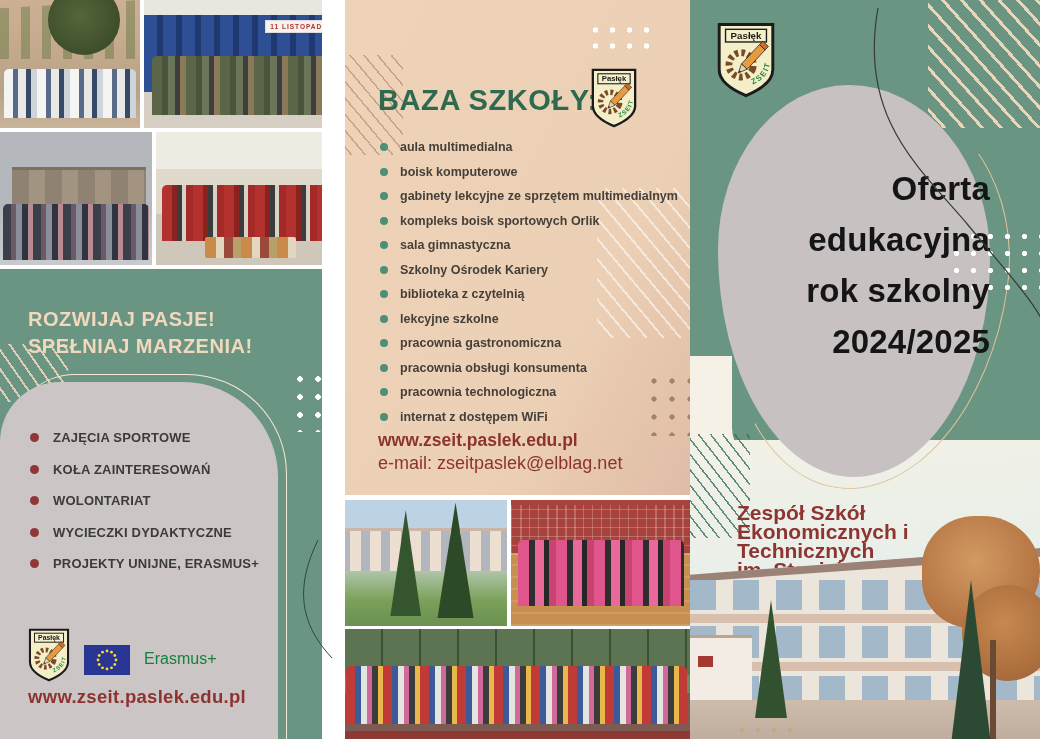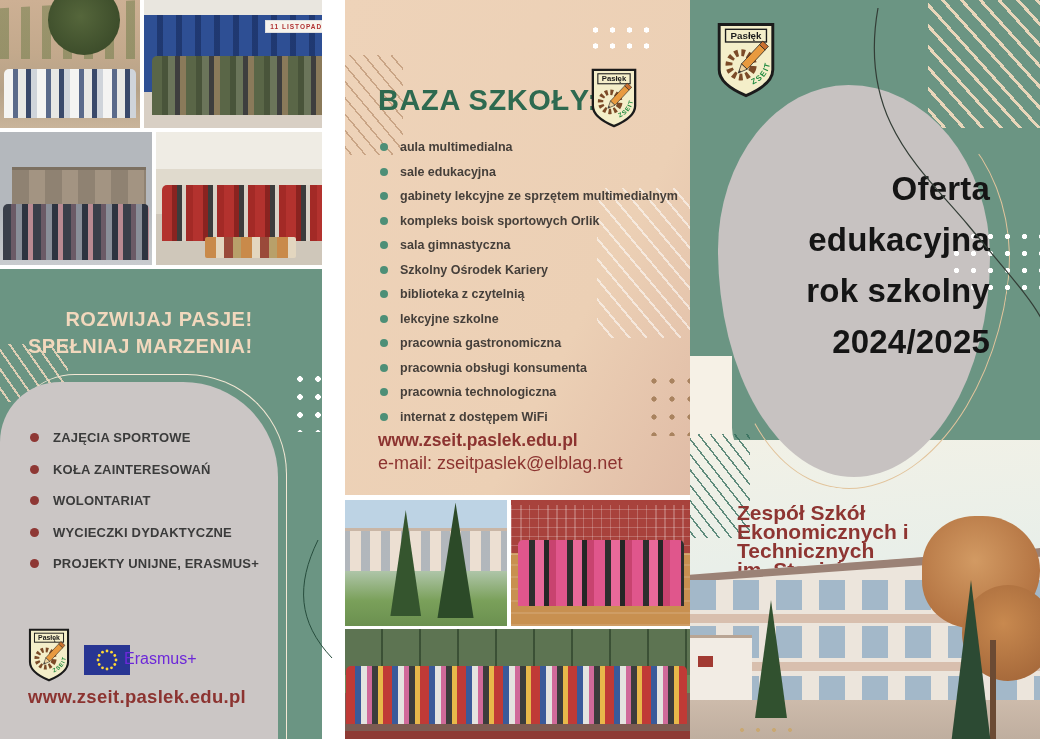--- a/index.html
+++ b/index.html
@@ -1,20 +1,20 @@
 <!DOCTYPE html>
 <html><head>
 <meta charset="utf-8">
 <style>
   * { margin:0; padding:0; box-sizing:border-box; }
   body { font-family:"Liberation Sans","DejaVu Sans",sans-serif; background:#555; }
   #page { position:relative; width:1040px; height:739px; overflow:hidden; background:#fff; }
 
   
-  .panel-left { position:absolute; left:0; top:0; width:322px; height:739px; background:#fff; overflow:hidden;text-align:right; }
+  .panel-left { position:absolute; left:0; top:0; width:322px; height:739px; background:#fff; overflow:hidden; }
   .ph { position:absolute; overflow:hidden; background:#cfcfcf; }
   .ph-tl { left:0; top:0; width:140px; height:128px; background:linear-gradient(180deg,#cdb094 0%,#c3a98c 42%,#b5a288 70%,#c9b49a 100%); }
   .ph-tl .facade { position:absolute; left:0; top:0; width:100%; height:46%;
      background:repeating-linear-gradient(90deg, rgba(96,116,62,.45) 0 9px, transparent 9px 21px); }
   .ph-tl .tree { position:absolute; left:34%; top:-12%; width:52%; height:55%; border-radius:50%;
      background:radial-gradient(circle at 45% 45%, #55663b, #3c4c2a 75%); }
   .ph-tr { left:144px; top:0; width:201px; height:128px; background:linear-gradient(180deg,#e9e6df 0 12%, #2e4f94 12% 72%, #d8cfc4 72%);}
   .ph-tr .curtain { position:absolute; left:0; top:12%; width:100%; height:60%;
      background:repeating-linear-gradient(90deg, transparent 0 13px, rgba(20,38,84,.55) 13px 19px); }
   .ph-bl { left:0; top:132px; width:152px; height:133px; background:linear-gradient(180deg,#b4b8bd 0 55%,#c8cbce 100%); }
@@ -46,21 +46,21 @@
   .gray-outline { position:absolute; left:10px; top:374px; width:277px; height:365px;
      border-radius:65px 100px 0 0; border-top:1.5px solid #f4e8d5; border-right:1.5px solid #f4e8d5; }
   .gray-panel { position:absolute; left:0; top:382px; width:278px; height:357px; background:#cbc6c5; border-radius:60px 95px 0 0; }
   .act-list { position:absolute; left:30px; top:430px; list-style:none; }
   .act-item { display:flex; align-items:center; gap:14px; margin-bottom:16.5px; }
   .act-bullet { width:9px; height:9px; border-radius:50%; background:#8e3734; flex:none; }
   .act-text { font-size:13px; font-weight:700; color:#3b3b3b; letter-spacing:.2px; }
   .crest { position:absolute; }
   .crest-left { left:28px; top:628px; width:42px; height:54px; }
   .euflag { position:absolute; left:84px; top:645px; width:46px; height:30px; }
-  .erasmus { position:absolute; left:124px; top:650px; font-size:16px; color:#6d28d9; font-weight:500; }
+  .erasmus { position:absolute; left:144px; top:650px; font-size:16px; color:#15803d; font-weight:500; }
   .site-left { position:absolute; left:28px; top:686px; font-size:18.5px; font-weight:800; color:#8c3330; letter-spacing:.3px; }
 
   
   .panel-mid { position:absolute; left:345px; top:0; width:345px; height:739px;
      background:linear-gradient(118deg,#eed3b9 0%,#ecd0b5 55%,#e0bca6 82%,#d5a895 100%); overflow:hidden; }
   .dots-mid-white { left:242px; top:22px; width:64px; height:34px;
      background-image:radial-gradient(#fff 2.6px, transparent 3px); background-size:17px 16px; }
   .hatch-mid-tl { left:-6px; top:55px; width:64px; height:100px;
      background:repeating-linear-gradient(50deg, transparent 0 9px, rgba(164,118,82,.5) 9px 10.5px); }
   .hatch-mid-r { left:252px; top:188px; width:95px; height:150px;
@@ -265,21 +265,21 @@
 
     <ul class="fac-list">
 
         <li class="fac-item">
           <span class="fac-bullet"></span>
           <span class="fac-text">aula multimedialna</span>
         </li>
 
         <li class="fac-item">
           <span class="fac-bullet"></span>
-          <span class="fac-text">sale edukacyjna</span>
+          <span class="fac-text">boisk komputerowe</span>
         </li>
 
         <li class="fac-item">
           <span class="fac-bullet"></span>
           <span class="fac-text">gabinety lekcyjne ze sprzętem multimedialnym</span>
         </li>
 
         <li class="fac-item">
           <span class="fac-bullet"></span>
           <span class="fac-text">kompleks boisk sportowych Orlik</span>

